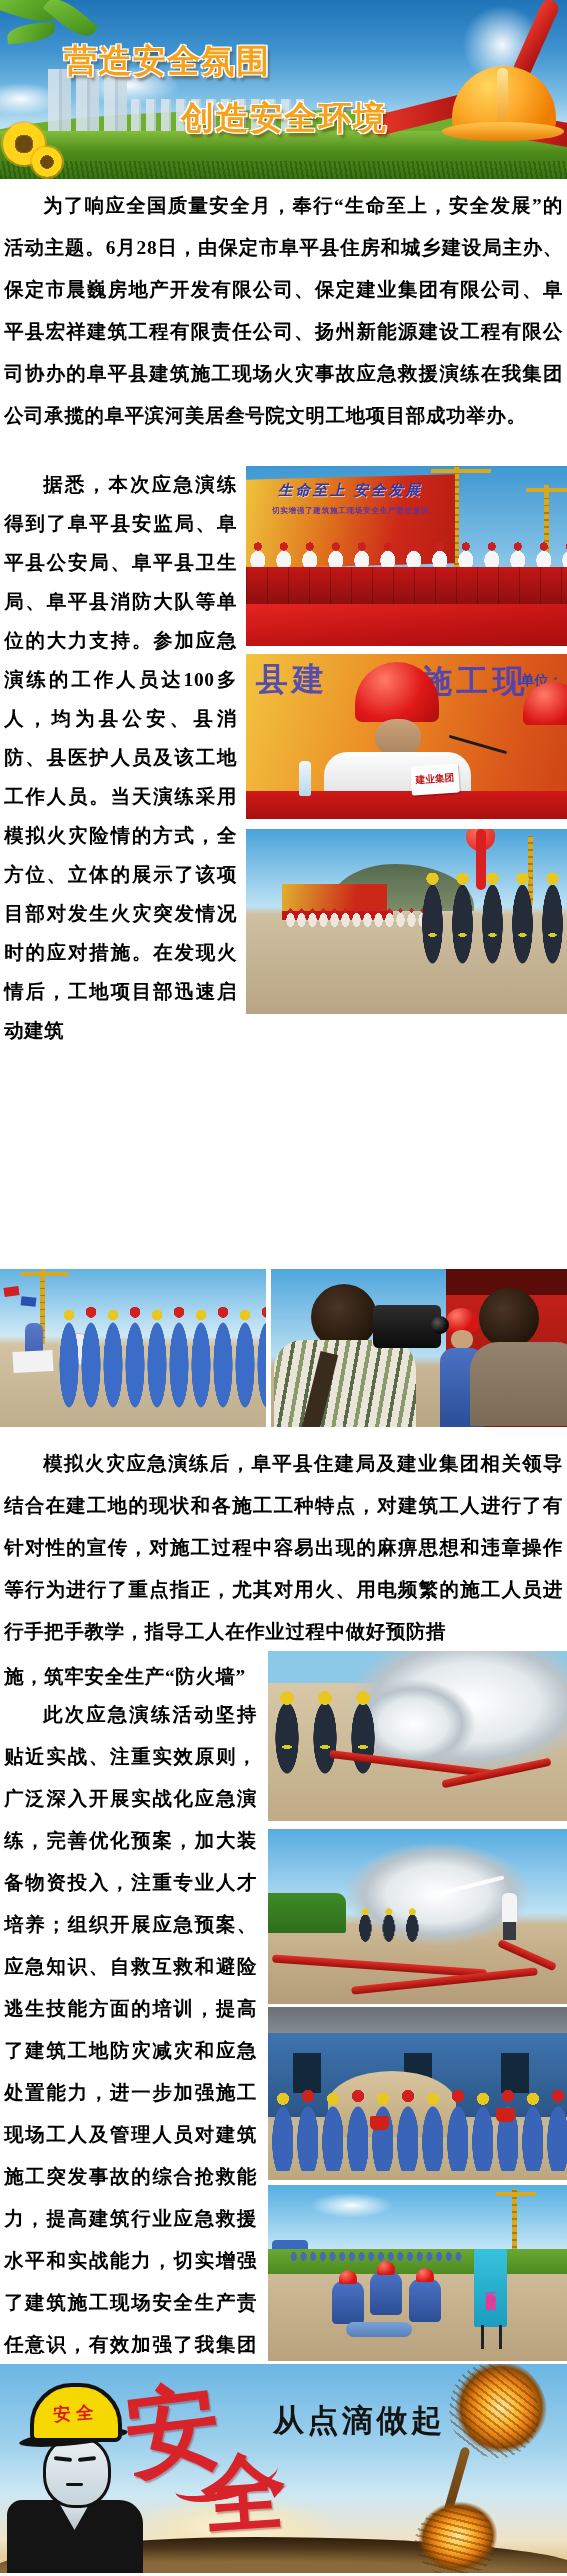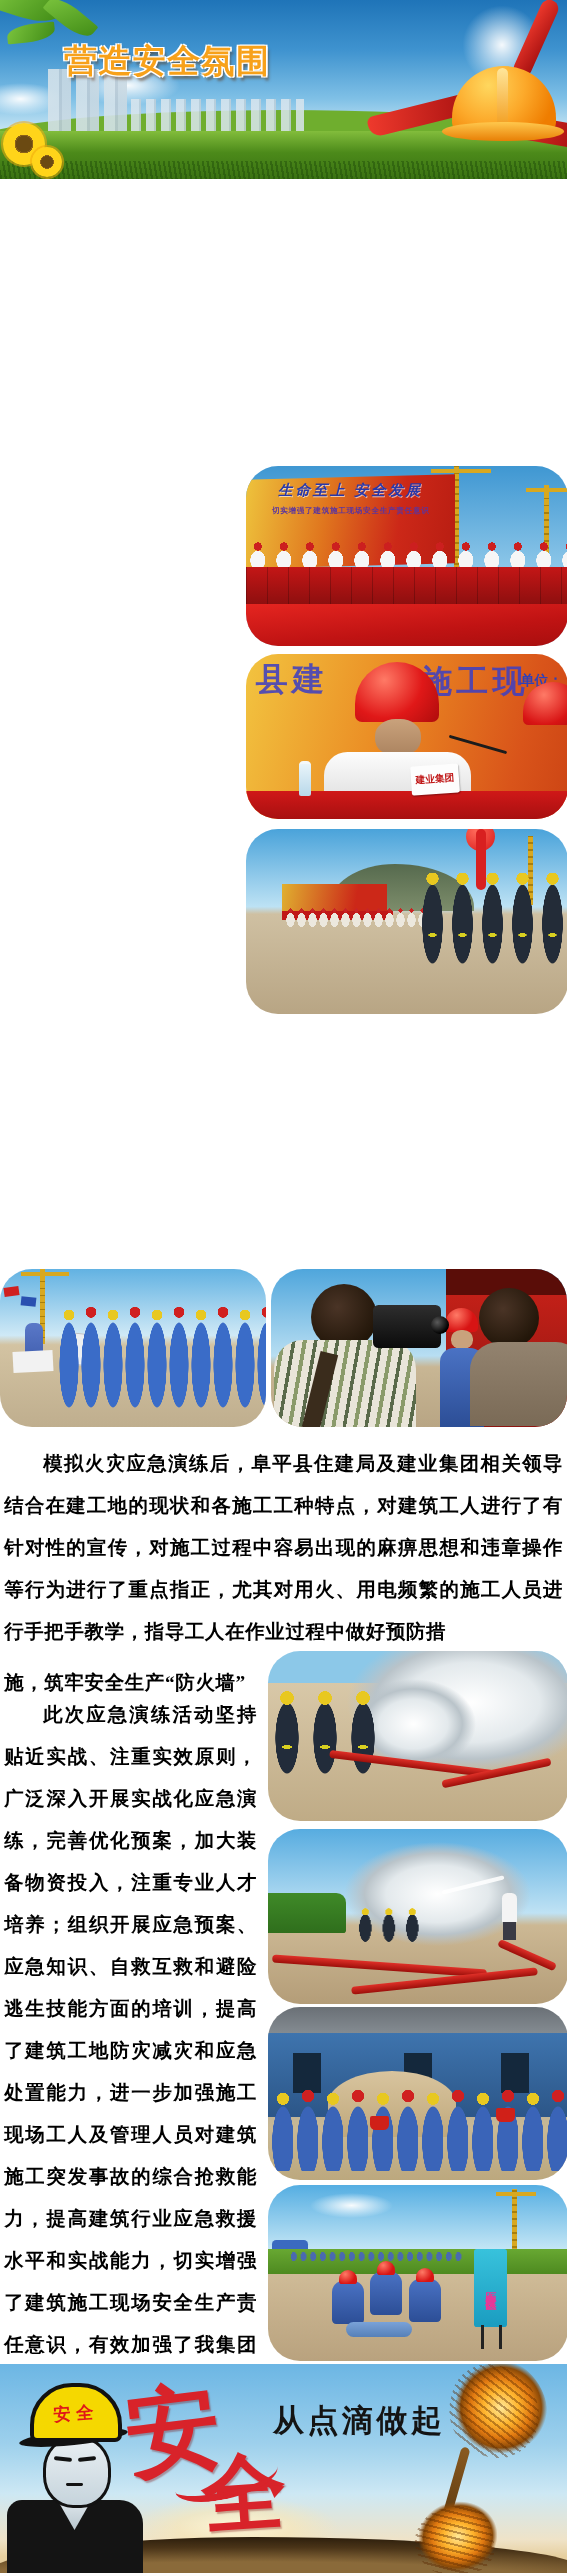--- a/index.html
+++ b/index.html
@@ -32,21 +32,21 @@
     color:#f7a11a;letter-spacing:1.4px;
     text-shadow:-1.4px -1.4px 0 #fff,1.4px -1.4px 0 #fff,-1.4px 1.4px 0 #fff,1.4px 1.4px 0 #fff,2.8px 3.5px 2.8px rgba(90,40,0,.5);}
   .helmet-dome{position:absolute;right:12.5px;top:66px;width:104px;height:65px;border-radius:52px 52px 8.3px 8.3px;
     background:radial-gradient(circle at 35% 30%,#ffd75e,#fca92a 45%,#ef7d00 82%);}
   .helmet-ridge{position:absolute;right:60px;top:68px;width:11px;height:61px;border-radius:5.5px;
     background:linear-gradient(180deg,#ffe69a,#f29b1b);}
   .helmet-brim{position:absolute;right:4.2px;top:122px;width:122px;height:19.4px;border-radius:50%;
     background:linear-gradient(#ffc84d,#e87f05);}
   .ribbon{position:absolute;background:linear-gradient(100deg,#ef3a2d,#a50f0f);border-radius:9.7px;}
   
-  .photo{position:absolute;overflow:hidden;background:#9fc7e0;border-radius:32px;}
+  .photo{position:absolute;overflow:hidden;background:#9fc7e0;}
   .crane{position:absolute;width:4.8px;background:repeating-linear-gradient(0deg,#d8a820 0 5.5px,#a87f0c 5.5px 7px);}
   .crane-arm{position:absolute;height:4.2px;background:#d8a820;}
   .hose{position:absolute;height:8.3px;border-radius:4.2px;background:linear-gradient(#e03028,#9c0f0a);}
   .smoke{position:absolute;border-radius:50%;background:radial-gradient(closest-side,#ffffff,#e3e9ec 55%,#b9c3c9 78%,rgba(185,195,201,0));}
   
   #photo-stage{background:linear-gradient(180deg,#3f97d2,#9fd2ee 70%,#bcdff2);}
   .pa-backdrop{position:absolute;left:0;top:11px;width:209px;height:89px;transform:skewY(-1.5deg);
     background:linear-gradient(100deg,#eec33c 0%,#e0761e 38%,#cc2818 72%,#b81d12);}
   .pa-slogan{position:absolute;left:5.5px;top:15px;width:198px;text-align:center;color:#2838aa;
     font-weight:bold;font-size:14.5px;letter-spacing:2.8px;font-style:italic;
@@ -234,24 +234,27 @@
     <div class="tb-leaf" style="left:7px;top:23.5px;width:48px;height:18px;transform:rotate(-6deg);"></div>
     <div class="sunflower" style="left:2.8px;top:123px;width:42px;height:42px;"></div>
     <div class="sunflower" style="left:32px;top:147px;width:30px;height:30px;"></div>
     <div class="ribbon" style="right:23.5px;top:-2.8px;width:18px;height:83px;transform:rotate(24deg);"></div>
     <div class="ribbon" style="right:90px;top:104px;width:111px;height:21px;transform:rotate(-14deg);border-radius:11px 21px 14px 21px;"></div>
     <div class="ribbon" style="right:-12.5px;top:118px;width:83px;height:23.5px;transform:rotate(10deg);"></div>
     <div class="helmet-dome"></div>
     <div class="helmet-ridge"></div>
     <div class="helmet-brim"></div>
     <div class="tb-title" style="left:64px;top:39px;font-size:33px;">营造安全氛围</div>
-  </div>
-
+    <div class="tb-title" style="left:181px;top:96px;font-size:33px;">创造安全环境</div>
+  </div>
+
+  <p class="para indent" style="left:4.2px;top:185px;width:559px;line-height:42px;">为了响应全国质量安全月，奉行“生命至上，安全发展”的活动主题。6月28日，由保定市阜平县住房和城乡建设局主办、保定市晨巍房地产开发有限公司、保定建业集团有限公司、阜平县宏祥建筑工程有限责任公司、扬州新能源建设工程有限公司协办的阜平县建筑施工现场火灾事故应急救援演练在我集团公司承揽的阜平滨河美居叁号院文明工地项目部成功举办。</p>
 
   <div class="abs" style="left:0;top:464px;width:568px;height:562px;">
+    <p class="para indent" style="left:4.2px;top:1.4px;width:233px;line-height:39px;">据悉，本次应急演练得到了阜平县安监局、阜平县公安局、阜平县卫生局、阜平县消防大队等单位的大力支持。参加应急演练的工作人员达100多人，均为县公安、县消防、县医护人员及该工地工作人员。当天演练采用模拟火灾险情的方式，全方位、立体的展示了该项目部对发生火灾突发情况时的应对措施。在发现火情后，工地项目部迅速启动建筑</p>
 
     <div id="photo-stage" class="photo" style="left:246px;top:2.1px;width:322px;height:180px;">
       <div class="crane" style="left:208px;top:0;height:104px;"></div>
       <div class="crane-arm" style="left:185px;top:2.8px;width:60px;"></div>
       <div class="crane" style="left:298px;top:19.4px;height:83px;"></div>
       <div class="crane-arm" style="left:280px;top:22px;width:43px;"></div>
       <div class="pa-backdrop"></div>
       <div class="pa-slogan">生命至上 安全发展</div>
       <div class="pa-sub">切实增强了建筑施工现场安全生产责任意识</div>
       <div class="pa-people"></div>
@@ -309,21 +312,21 @@
     <div class="pr-body1"></div>
     <div class="pr-strap"></div>
     <div class="pr-cam"></div>
     <div class="pr-head" style="left:208px;top:19.4px;width:60px;height:60px;"></div>
     <div class="pr-body2"></div>
   </div>
 
   <p class="para indent" style="left:4.2px;top:1443px;width:559px;line-height:42px;">模拟火灾应急演练后，阜平县住建局及建业集团相关领导结合在建工地的现状和各施工工种特点，对建筑工人进行了有针对性的宣传，对施工过程中容易出现的麻痹思想和违章操作等行为进行了重点指正，尤其对用火、用电频繁的施工人员进行手把手教学，指导工人在作业过程中做好预防措</p>
 
   <div class="abs" style="left:0;top:1651px;width:568px;height:713px;">
-    <p class="para" style="left:4.2px;top:11px;width:253px;line-height:42px;">施，筑牢安全生产“防火墙”</p>
+    <p class="para" style="left:4.2px;top:5px;width:253px;line-height:42px;">施，筑牢安全生产“防火墙”</p>
     <p class="para indent" style="left:4.2px;top:43px;width:253px;line-height:42px;">此次应急演练活动坚持贴近实战、注重实效原则，广泛深入开展实战化应急演练，完善优化预案，加大装备物资投入，注重专业人才培养；组织开展应急预案、应急知识、自救互救和避险逃生技能方面的培训，提高了建筑工地防灾减灾和应急处置能力，进一步加强施工现场工人及管理人员对建筑施工突发事故的综合抢救能力，提高建筑行业应急救援水平和实战能力，切实增强了建筑施工现场安全生产责任意识，有效加强了我集团公司安全生产工作。</p>
 
     <div id="photo-extinguish" class="photo" style="left:268px;top:0;width:300px;height:170px;">
       <div class="smoke" style="right:-28px;top:-21px;width:249px;height:145px;"></div>
       <div class="smoke" style="left:83px;top:28px;width:125px;height:90px;"></div>
       <div class="pd-ff"></div>
       <div class="hose" style="left:61px;top:109px;width:166px;transform:rotate(7deg);"></div>
       <div class="hose" style="left:173px;top:118px;width:111px;transform:rotate(-12deg);"></div>
     </div>
 

